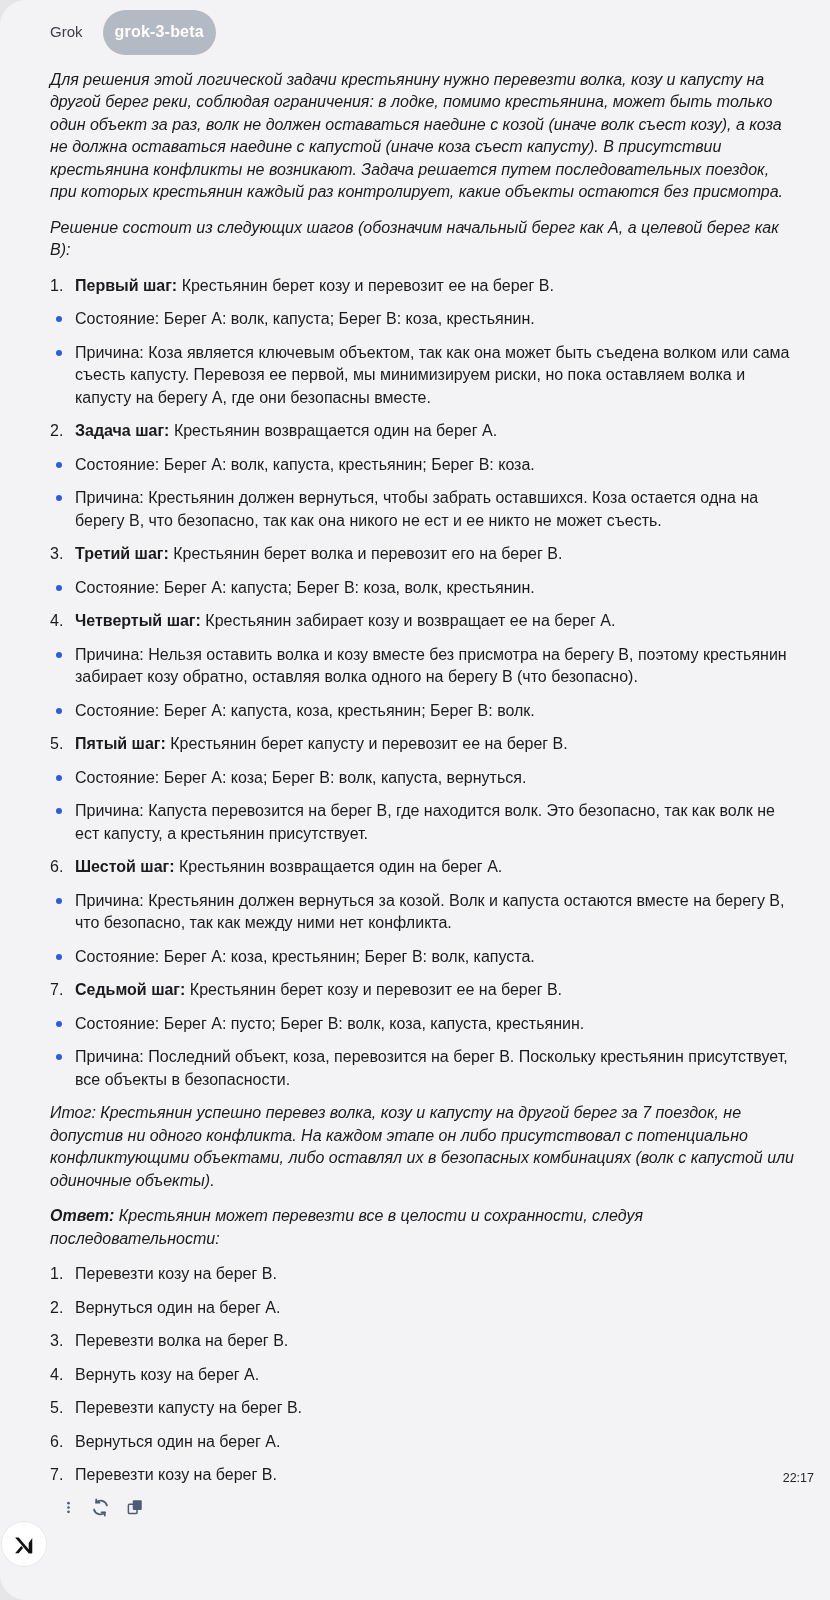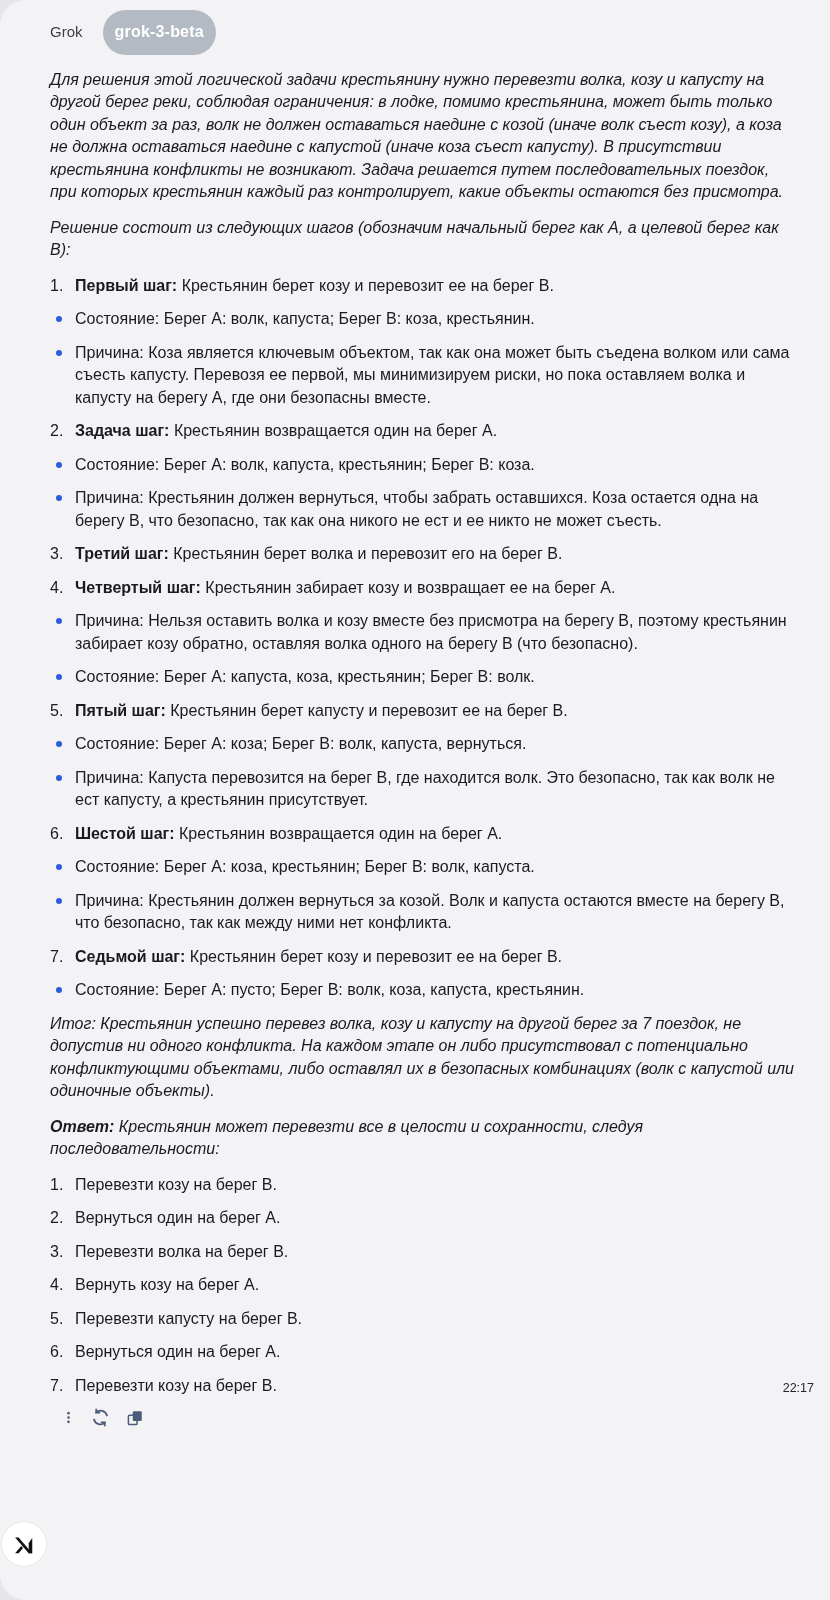--- a/index.html
+++ b/index.html
@@ -94,20 +94,24 @@
         </div>
         <div class="row">
           <span class="dot" style="background: rgb(45, 92, 224);"></span>
           <div class="itemtext">Причина: Крестьянин должен вернуться, чтобы забрать оставшихся. Коза остается одна на берегу B, что безопасно, так как она никого не ест и ее никто не может съесть.</div>
         </div>
         <div class="row">
           <span class="num">3.</span>
           <div class="itemtext"><b>Третий шаг:</b><span> Крестьянин берет волка и перевозит его на берег B.</span></div>
         </div>
         <div class="row">
+          <span class="dot" style="background: rgb(45, 92, 224);"></span>
+          <div class="itemtext">Состояние: Берег A: капуста; Берег B: коза, волк, крестьянин.</div>
+        </div>
+        <div class="row">
           <span class="num">4.</span>
           <div class="itemtext"><b>Четвертый шаг:</b><span> Крестьянин забирает козу и возвращает ее на берег A.</span></div>
         </div>
         <div class="row">
           <span class="dot" style="background: rgb(45, 92, 224);"></span>
           <div class="itemtext">Причина: Нельзя оставить волка и козу вместе без присмотра на берегу B, поэтому крестьянин забирает козу обратно, оставляя волка одного на берегу B (что безопасно).</div>
         </div>
         <div class="row">
           <span class="dot" style="background: rgb(45, 92, 224);"></span>
           <div class="itemtext">Состояние: Берег A: капуста, коза, крестьянин; Берег B: волк.</div>
@@ -123,33 +127,37 @@
         <div class="row">
           <span class="dot" style="background: rgb(45, 92, 224);"></span>
           <div class="itemtext">Причина: Капуста перевозится на берег B, где находится волк. Это безопасно, так как волк не ест капусту, а крестьянин присутствует.</div>
         </div>
         <div class="row">
           <span class="num">6.</span>
           <div class="itemtext"><b>Шестой шаг:</b><span> Крестьянин возвращается один на берег A.</span></div>
         </div>
         <div class="row">
           <span class="dot" style="background: rgb(45, 92, 224);"></span>
+          <div class="itemtext">Причина: Крестьянин должен вернуться за козой. Волк и капуста остаются вместе на берегу B, что безопасно, так как между ними нет конфликта.</div>
+        </div>
+        <div class="row">
+          <span class="dot" style="background: rgb(45, 92, 224);"></span>
           <div class="itemtext">Состояние: Берег A: коза, крестьянин; Берег B: волк, капуста.</div>
-        </div>
-        <div class="row">
-          <span class="dot" style="background: rgb(45, 92, 224);"></span>
-          <div class="itemtext">Причина: Крестьянин должен вернуться за козой. Волк и капуста остаются вместе на берегу B, что безопасно, так как между ними нет конфликта.</div>
         </div>
         <div class="row">
           <span class="num">7.</span>
           <div class="itemtext"><b>Седьмой шаг:</b><span> Крестьянин берет козу и перевозит ее на берег B.</span></div>
         </div>
         <div class="row">
           <span class="dot" style="background: rgb(45, 92, 224);"></span>
           <div class="itemtext">Состояние: Берег A: пусто; Берег B: волк, коза, капуста, крестьянин.</div>
+        </div>
+        <div class="row">
+          <span class="dot" style="background: rgb(45, 92, 224);"></span>
+          <div class="itemtext">Причина: Последний объект, коза, перевозится на берег B. Поскольку крестьянин присутствует, все объекты в безопасности.</div>
         </div>
       </div>
 
     <p>Итог: Крестьянин успешно перевез волка, козу и капусту на другой берег за 7 поездок, не допустив ни одного конфликта. На каждом этапе он либо присутствовал с потенциально конфликтующими объектами, либо оставлял их в безопасных комбинациях (волк с капустой или одиночные объекты).</p>
 
     <div class="answer">
       <p><b>Ответ:</b> <span>Крестьянин может перевезти все в целости и сохранности, следуя последовательности:</span></p>
     </div>
 
     <div class="final-list">

